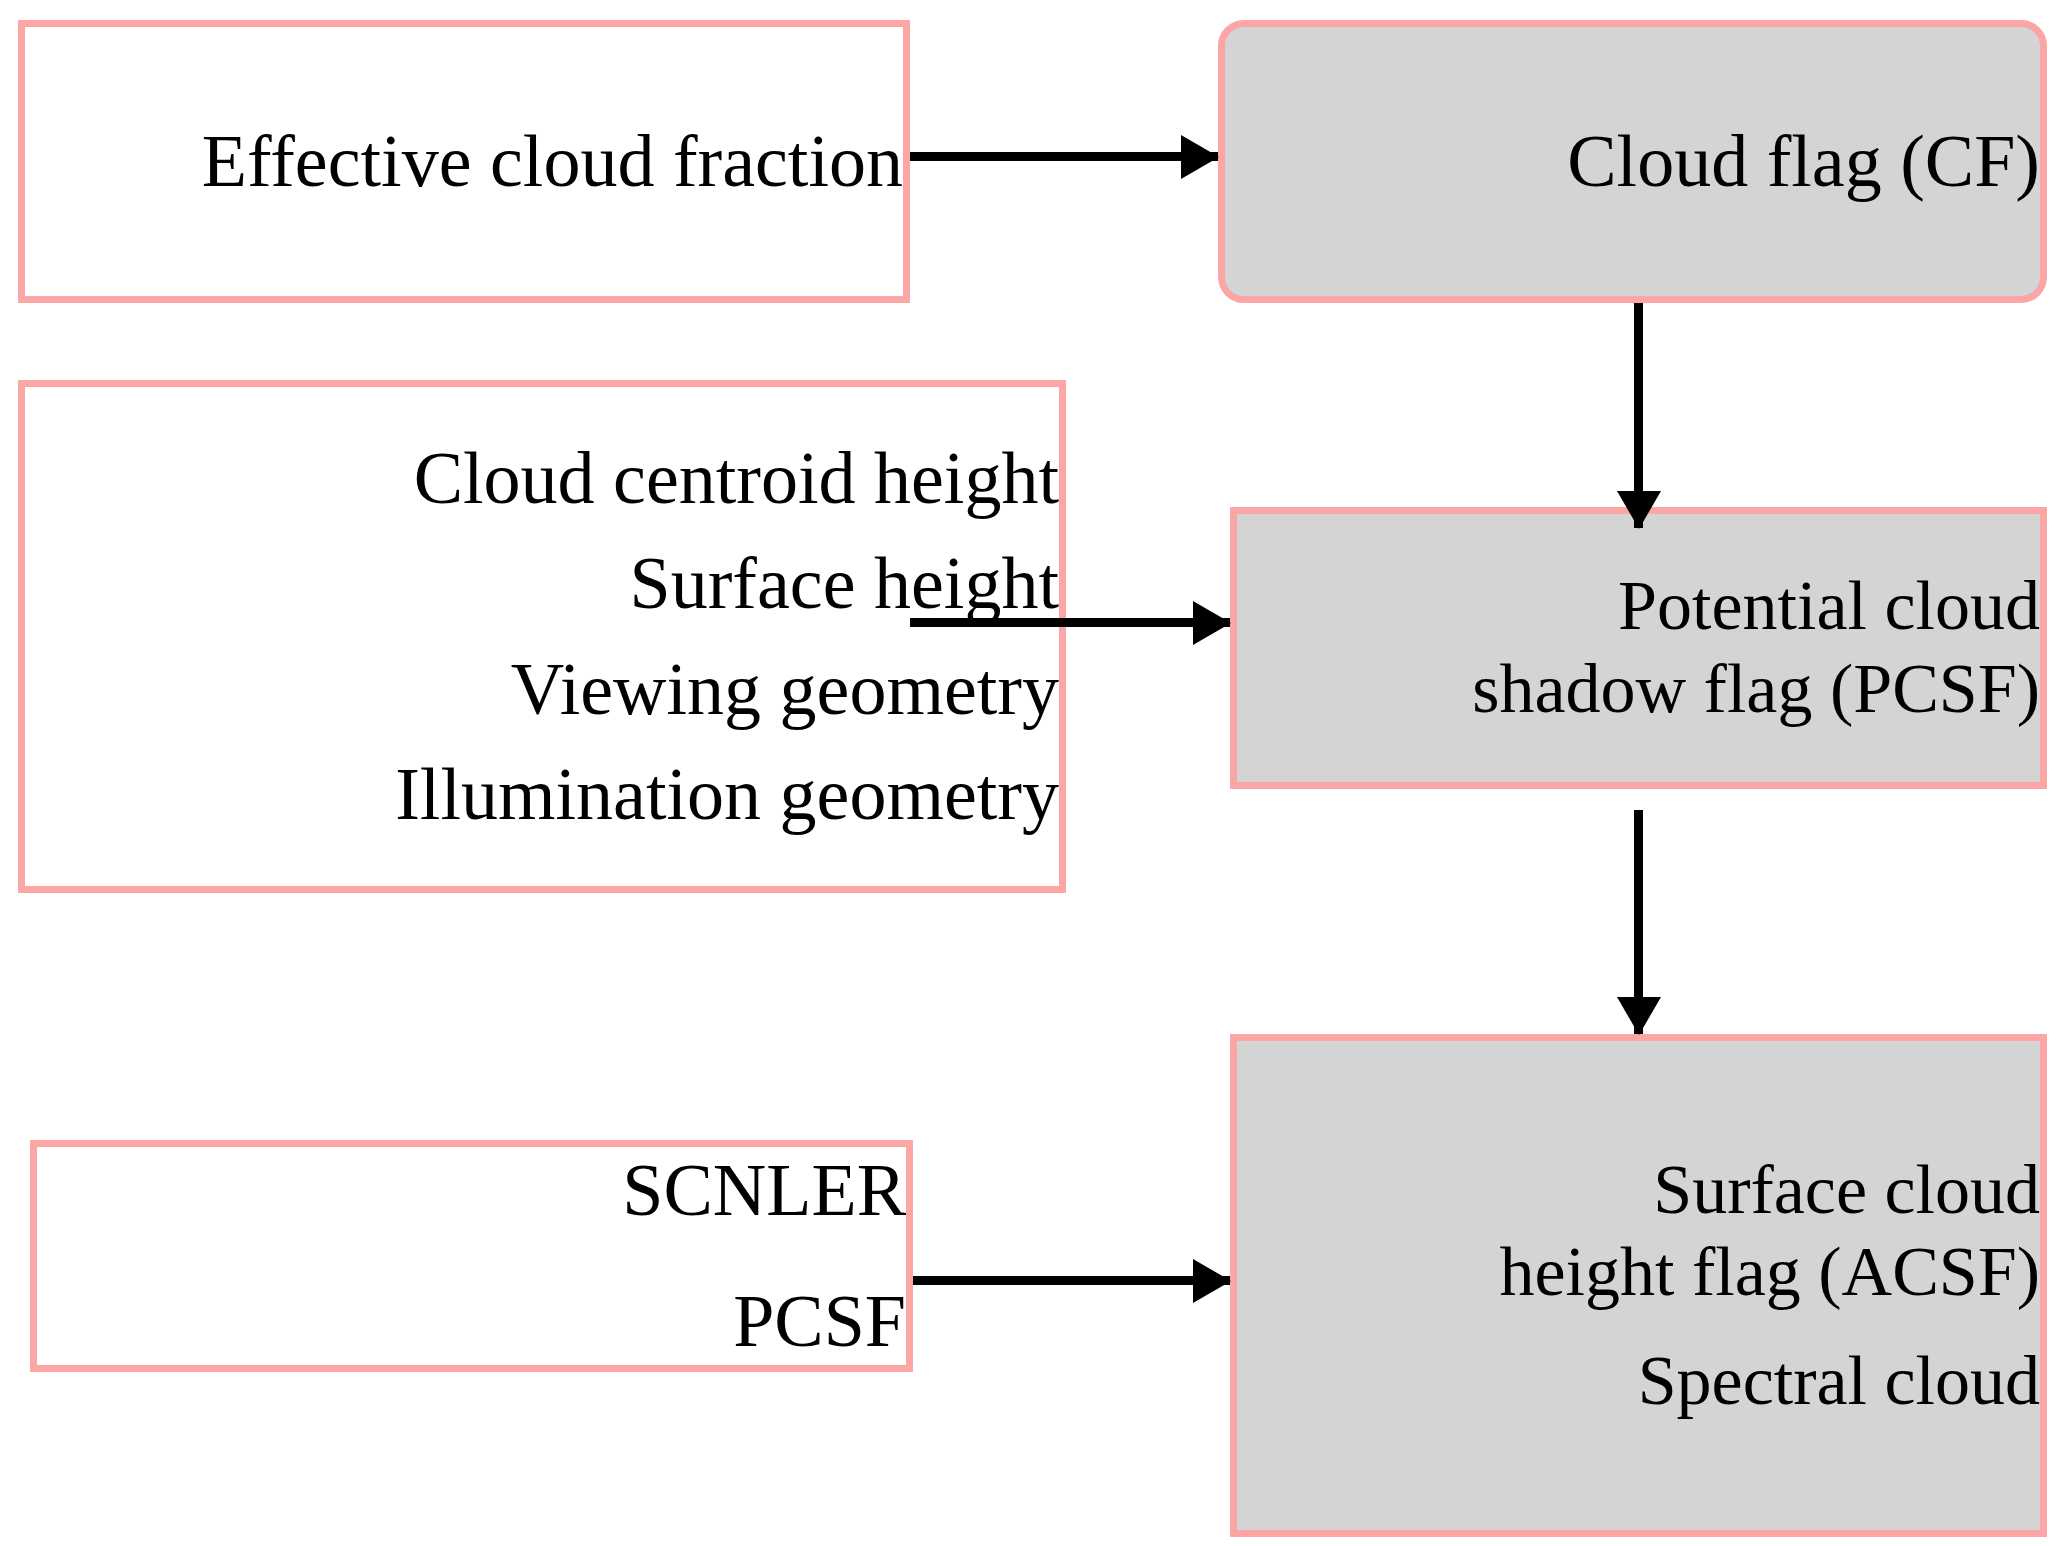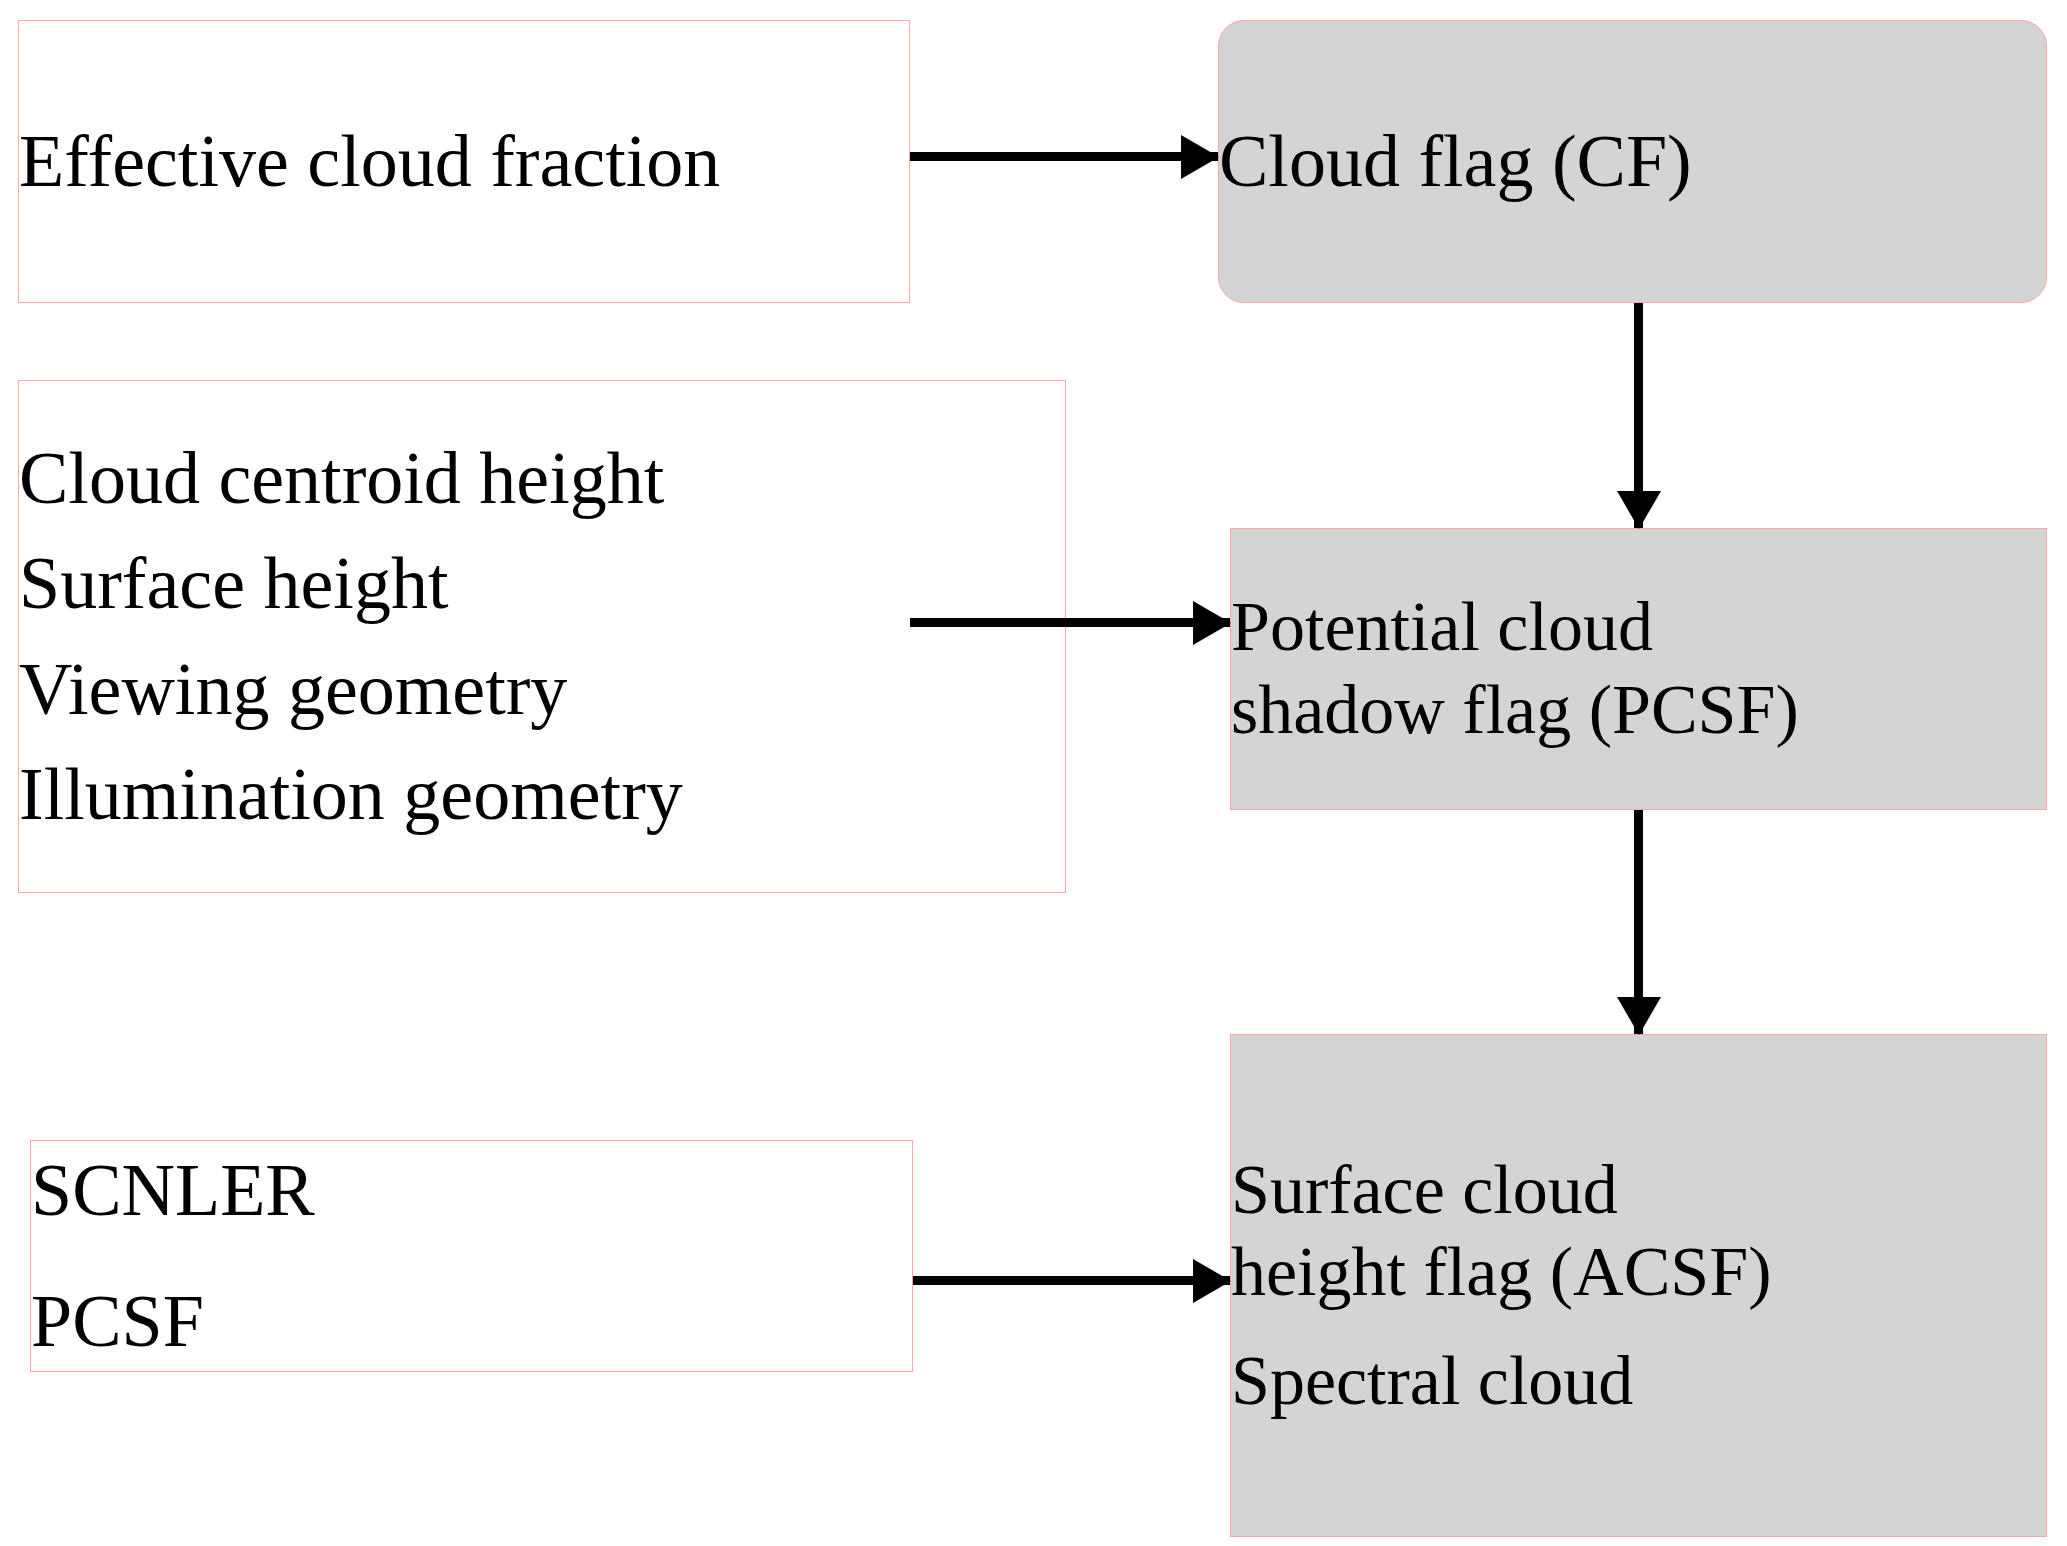--- a/index.html
+++ b/index.html
@@ -11,24 +11,24 @@
     position: relative;
     width: 2067px;
     height: 1546px;
     background: #ffffff;
     overflow: hidden;
     font-family: "Liberation Serif", "DejaVu Serif", serif;
   }
   .node {
     position: absolute;
     box-sizing: border-box;
-    border: 1px solid #fca5a5;
+    border: 7px solid #fca5a5;
     display: flex;
     flex-direction: column;
-    align-items: flex-start;
+    align-items: flex-end;
     justify-content: center;
     text-align: center;
     color: #000000;
     line-height: 1.18;
   }
   .node.input {
     background: #ffffff;
   }
   .node.output {
     background: #d4d4d4;
@@ -36,21 +36,21 @@
   .node .line {
     display: block;
     white-space: nowrap;
   }
 
   
   #box-ecf      { left: 18px;   top: 20px;   width: 892px; height: 283px; font-size: 74px; }
   #box-geom     { left: 18px;   top: 380px;  width: 1048px; height: 513px; font-size: 74px; }
   #box-ler      { left: 30px;   top: 1140px; width: 883px; height: 232px; font-size: 74px; }
   #box-cf       { left: 1218px; top: 20px;   width: 829px; height: 283px; font-size: 74px; border-radius: 26px; }
-  #box-pcsf     { left: 1230px; top: 528px;  width: 817px; height: 282px; font-size: 70px; }
+  #box-pcsf     { left: 1230px; top: 507px;  width: 817px; height: 282px; font-size: 70px; }
   #box-acsf     { left: 1230px; top: 1034px; width: 817px; height: 503px; font-size: 70px; }
 
   .node#box-geom .line { margin: 9px 0; }
   .node#box-ler  .line { margin: 22px 0; }
   .node#box-acsf .line.gap { margin-top: 26px; }
 
   
   .arrow-h {
     position: absolute;
     height: 9px;

